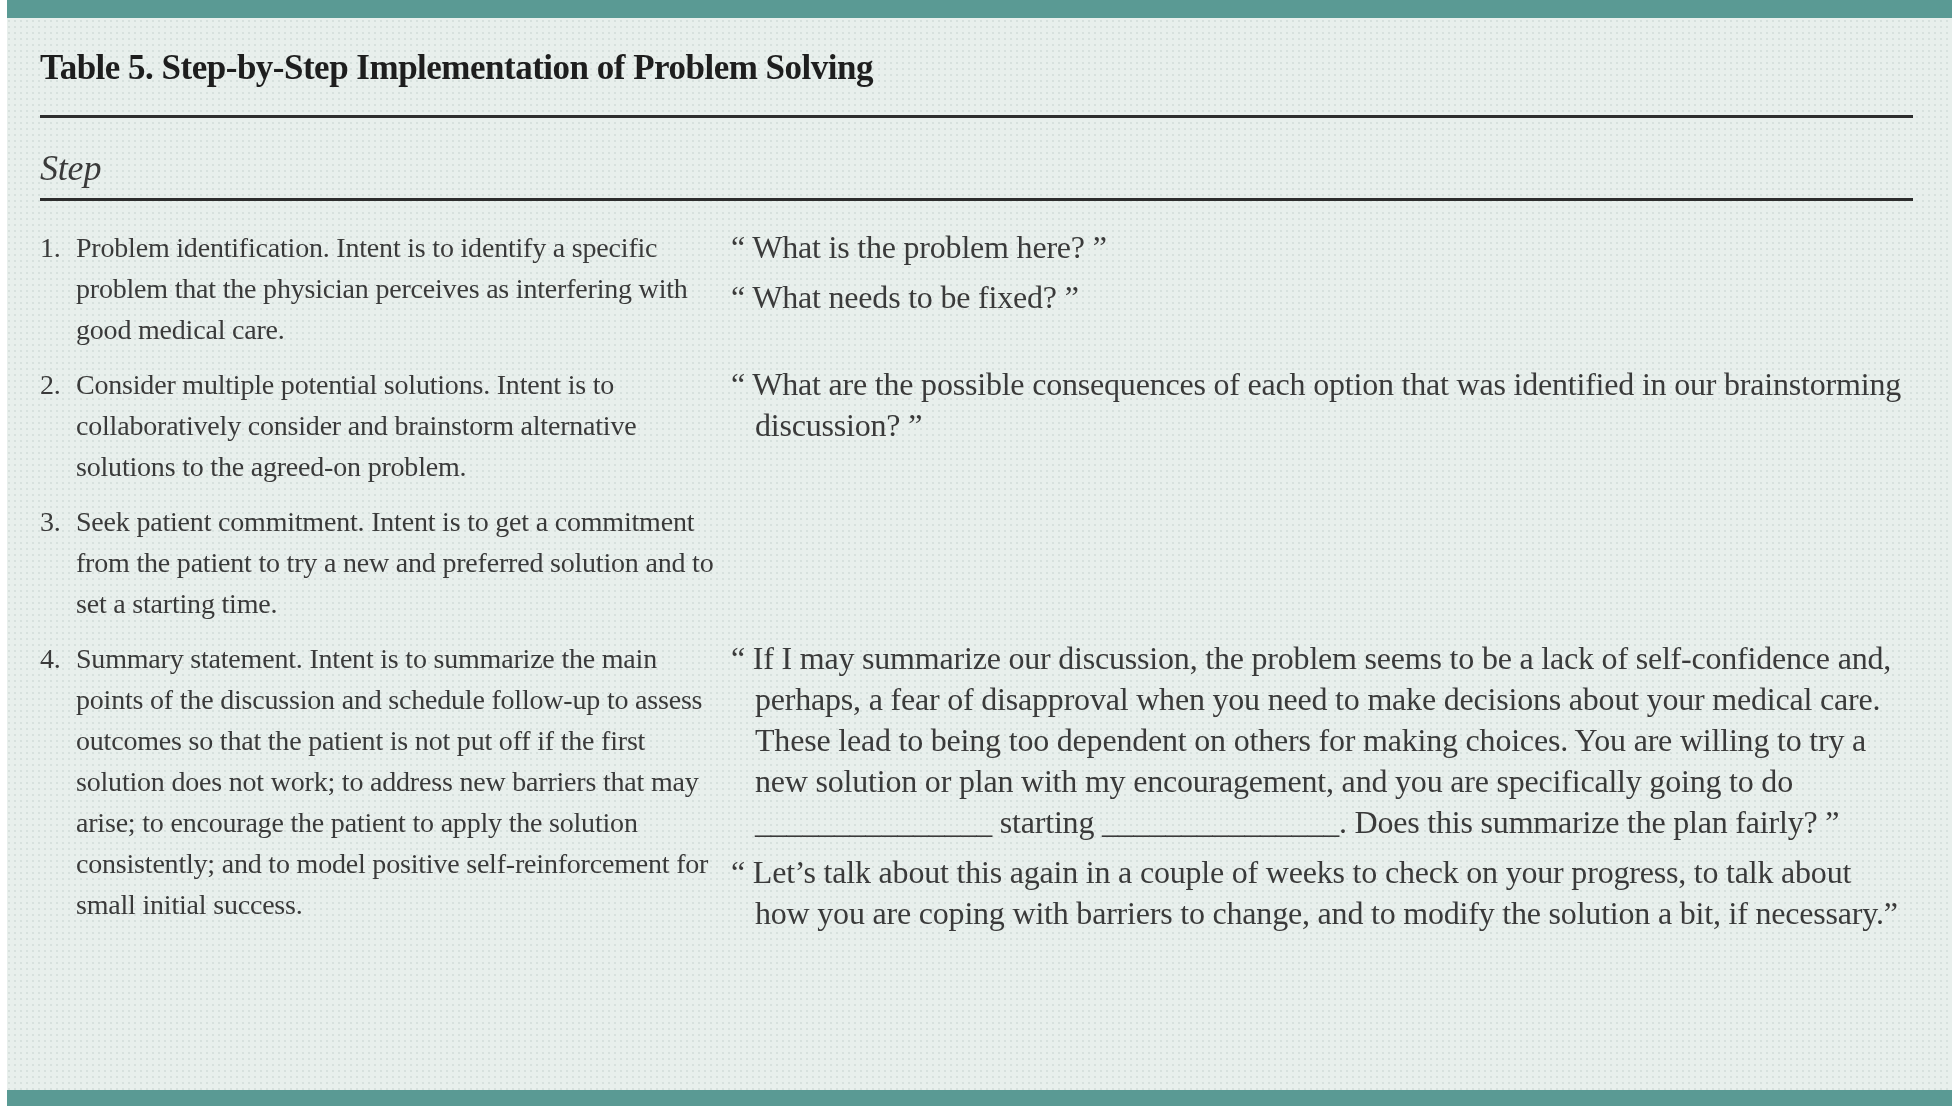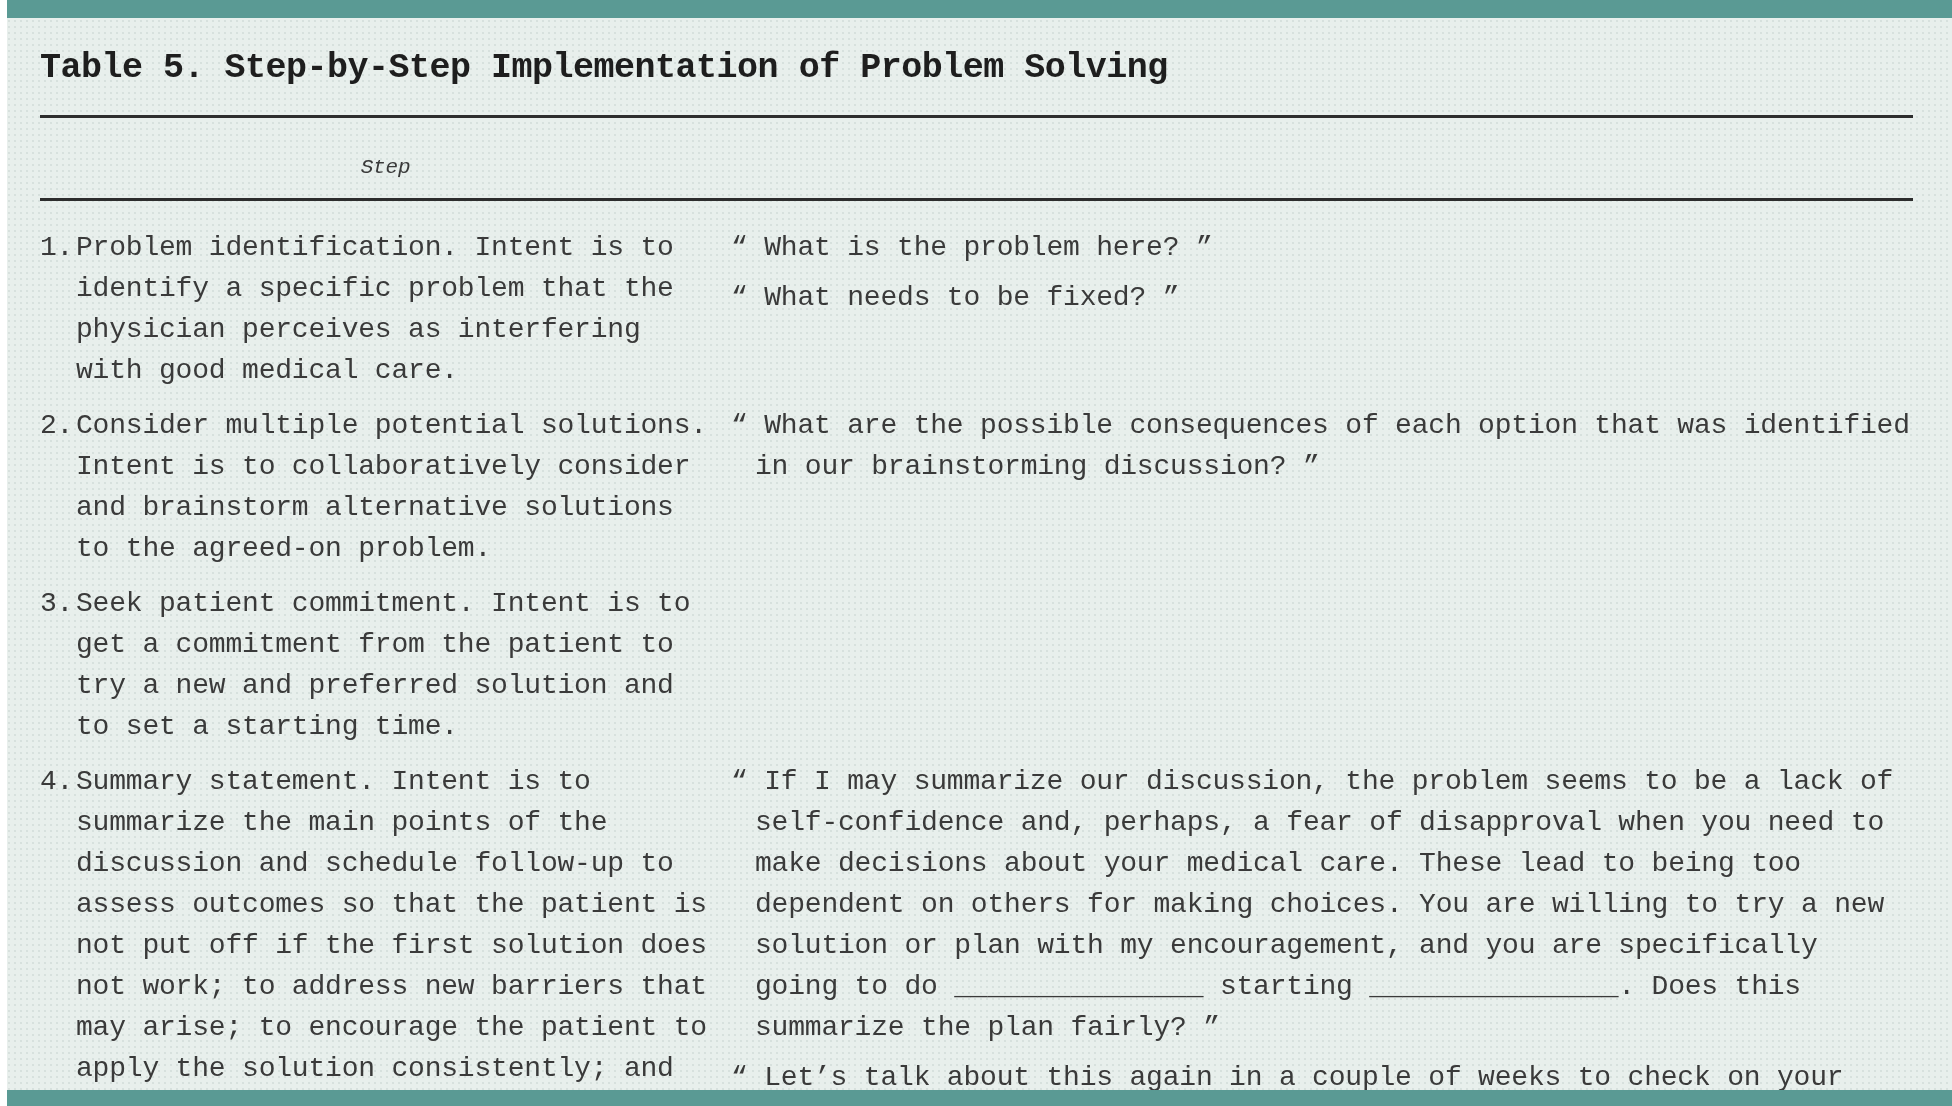--- a/index.html
+++ b/index.html
@@ -2,51 +2,51 @@
 <html><head>
 <meta charset="utf-8">
 <style>
   html,body{margin:0;padding:0;background:#ffffff;}
   .page{
     position:relative;
     width:1952px;height:1106px;
     background-color:#e8efec;
     background-image:radial-gradient(rgba(145,168,162,0.20) 1px, transparent 1.3px);
     background-size:6px 6px;
-    font-family:Liberation Mono, monospace;
+    font-family:Liberation Serif, serif;
     color:#3a3a3a;
     overflow:hidden;
     letter-spacing:-0.2px;
   }
   .bar-top{position:absolute;top:0;left:0;right:0;height:18px;background:#5a9a94;}
   .bar-bottom{position:absolute;bottom:0;left:0;right:0;height:16px;background:#5a9a94;}
   .edge-white{position:absolute;top:0;left:0;width:7px;height:100%;background:#ffffff;z-index:6;}
   .content{position:absolute;top:18px;left:40px;width:1873px;}
   .table-title{
     margin:30px 0 0 0;
     font-size:35px;line-height:40px;font-weight:700;color:#1e1e1e;letter-spacing:-0.5px;
   }
   .rule{height:3px;background:#2d2d2d;}
   .rule-title{margin-top:27px;}
   .rule-head{margin-top:13px;}
   .col-heads{
     display:grid;grid-template-columns:691px 1fr;
-    margin-top:33px;font-style:italic;font-size:21px;line-height:34px;color:#3a3a3a;text-align:center;
+    margin-top:33px;font-style:italic;font-size:36px;line-height:34px;color:#3a3a3a;
   }
   .tbody{margin-top:26px;display:flex;flex-direction:column;gap:14px;}
   .trow{display:grid;grid-template-columns:691px 1fr;}
   .step{
     position:relative;
     font-size:28px;line-height:41px;
     padding-left:36px;padding-right:16px;
   }
   .step-num{position:absolute;left:0;top:0;}
   .examples p{
     margin:0 0 9px 0;
-    font-size:28px;line-height:41px;
+    font-size:32px;line-height:41px;
     padding-left:24px;text-indent:-24px;
   }
   .examples p:last-child{margin-bottom:0;}
 </style>
 </head>
 <body>
 
 <div class="page">
   <div class="bar-top"></div>
   <div class="edge-white"></div>

